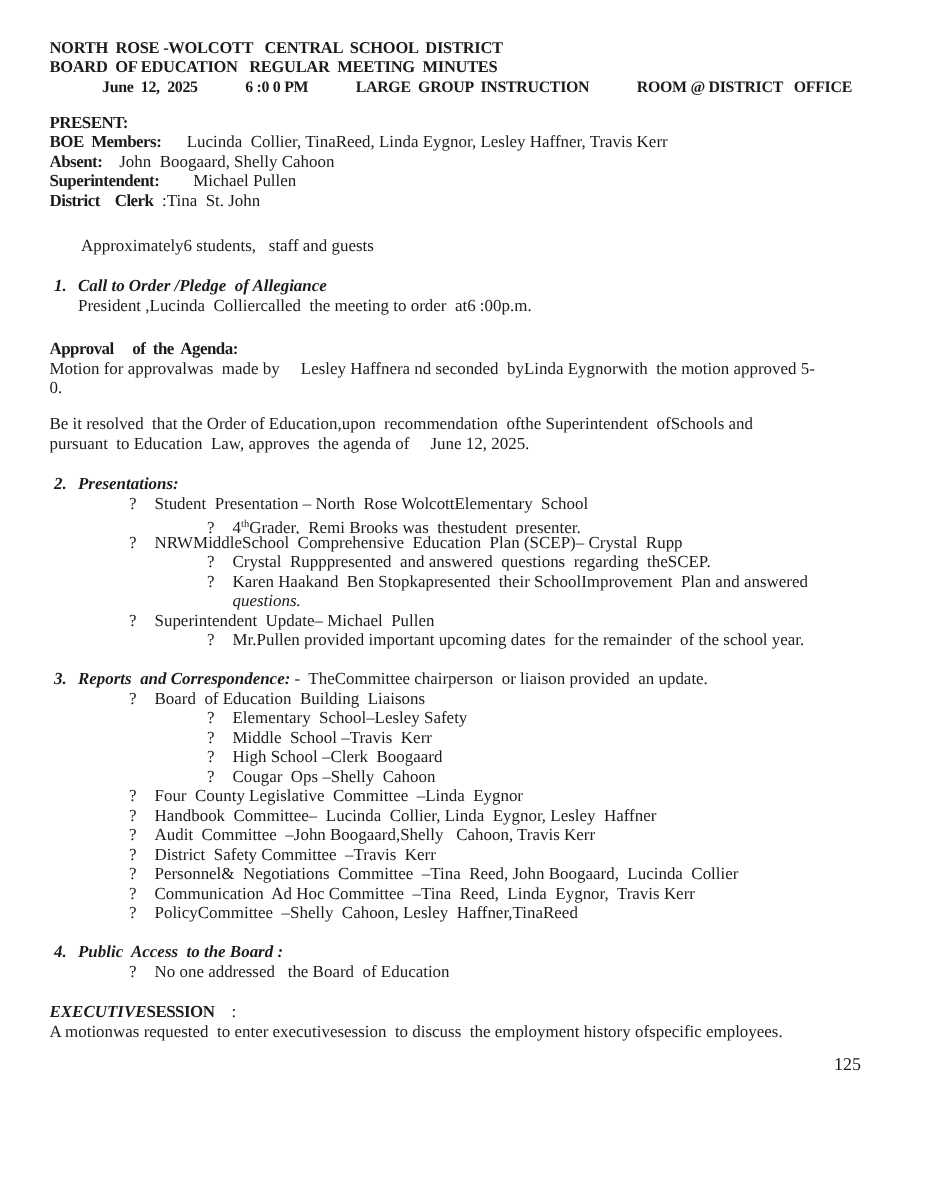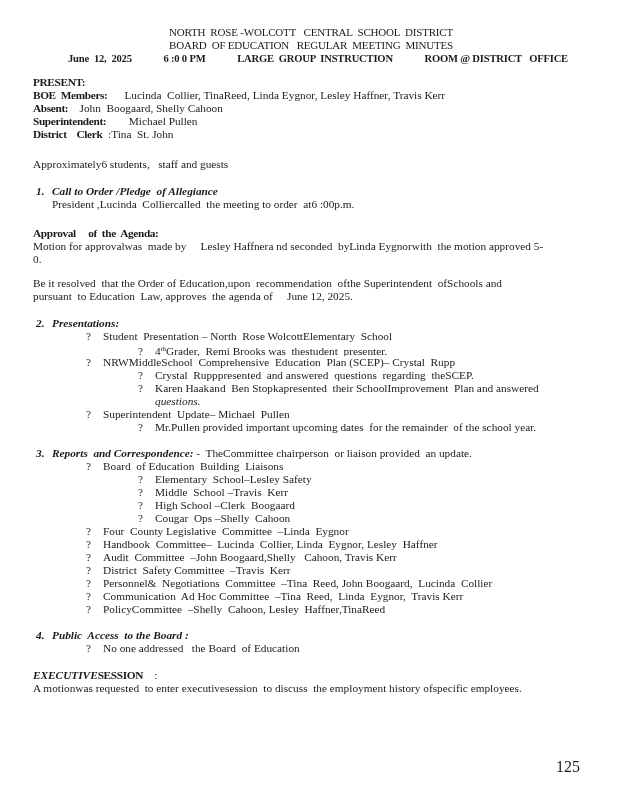--- a/index.html
+++ b/index.html
@@ -12,38 +12,38 @@
     font-family:"Liberation Serif","DejaVu Serif",serif;
     padding:26px 0 0 33px;
     overflow:hidden;
   }
   .line {
     height:13px; line-height:13px;
     font-size:11.3px;
     white-space:pre;
     overflow:hidden;
   }
-  .hc { text-align:center; font-weight:normal; font-size:11px; width:556px; letter-spacing:-0.2px; }
+  .hc { text-align:left; font-weight:bold; font-size:11px; width:556px; letter-spacing:-0.2px; }
   .h3 { display:flex; justify-content:space-between; width:500px; margin-left:35px;
         font-weight:bold; font-size:10.6px; letter-spacing:-0.2px; }
   .lbl { font-weight:bold; letter-spacing:-0.35px; }
   .bi  { font-weight:bold; font-style:italic; }
   .num { display:inline-block; width:16px; padding-left:3px; }
   .ind { padding-left:19px; }
   .b1  { padding-left:53px; }
   .b2  { padding-left:105px; }
   .b2c { padding-left:122px;font-style:italic; }
   .bullet { display:inline-block; width:17px; }
   .sup { font-size:7px; vertical-align:4px; }
   .g11 { margin-top:11px; }
   .g12 { margin-top:16px; }
   .g13 { margin-top:13px; }
   .g14 { margin-top:14px; }
-  .g17 { margin-top:17px; }
-  .pagenum { position:absolute; top:760px; left:556px; font-size:16px; line-height:13px; }
+  .g17 { margin-top:17px;margin-left:21px; }
+  .pagenum { position:absolute; top:703px; left:556px; font-size:12px; line-height:13px; }
 </style>
 </head>
 <body>
 
 <div class="page">
 
   <div class="line hc">NORTH  ROSE -WOLCOTT   CENTRAL  SCHOOL  DISTRICT</div>
   <div class="line hc">BOARD  OF EDUCATION   REGULAR  MEETING  MINUTES</div>
   <div class="line h3">
     <span>June  12,  2025</span>

